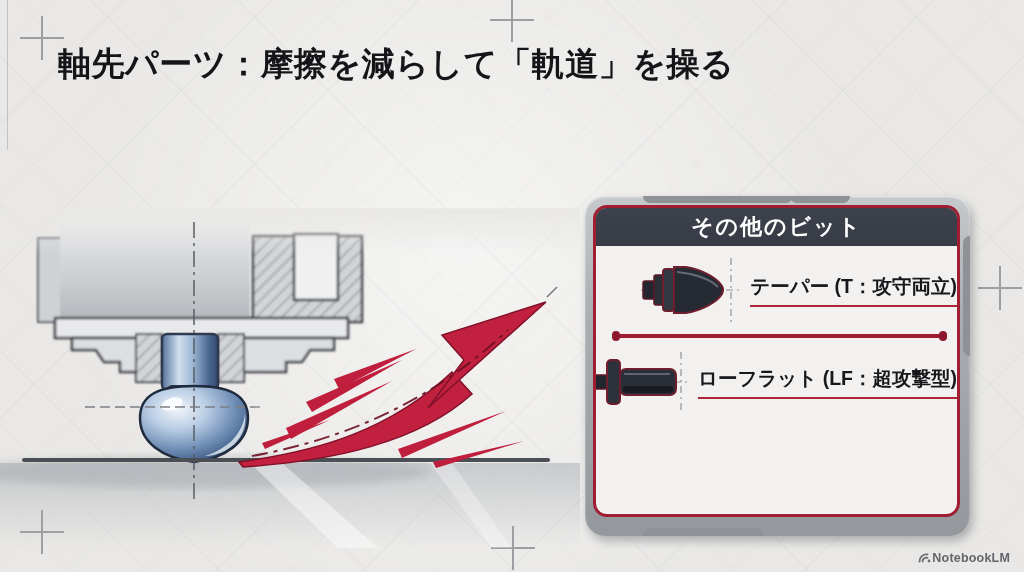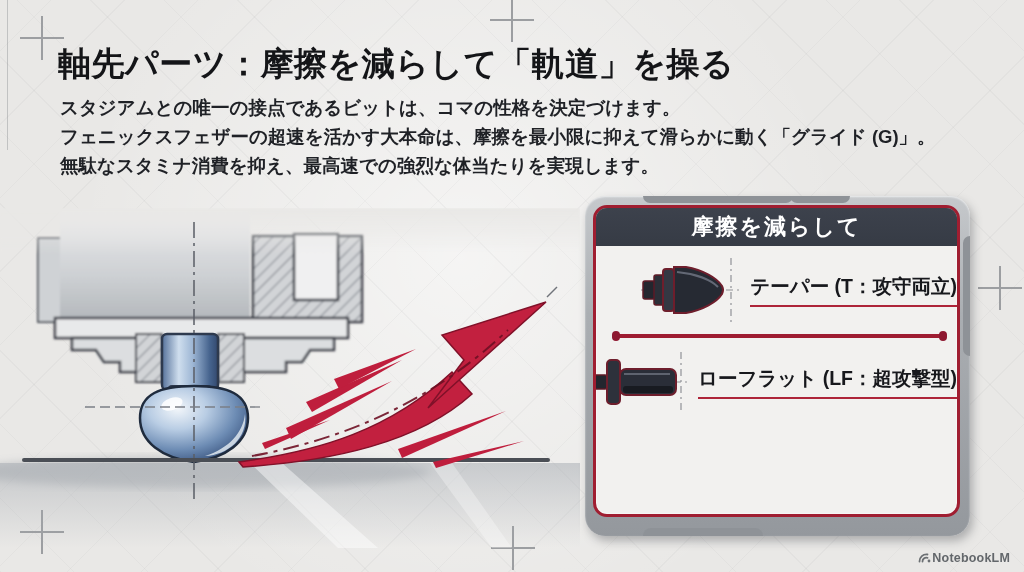--- a/index.html
+++ b/index.html
@@ -76,25 +76,20 @@
   <div class="bg-pattern"></div>
   <div class="edge-line"></div>
 
   <div class="cross" style="left:20px;top:16px;"></div>
   <div class="cross" style="left:490px;top:-2px;"></div>
   <div class="cross" style="left:20px;top:510px;"></div>
   <div class="cross" style="left:491px;top:526px;"></div>
   <div class="cross" style="left:978px;top:266px;"></div>
 
   <h1 class="title">軸先パーツ：摩擦を減らして「軌道」を操る</h1>
-  <div class="body-text">
-    <p>スタジアムとの唯一の接点であるビットは、コマの性格を決定づけます。</p>
-    <p>フェニックスフェザーの超速を活かす大本命は、摩擦を最小限に抑えて滑らかに動く「グライド (G)」。</p>
-    <p>無駄なスタミナ消費を抑え、最高速での強烈な体当たりを実現します。</p>
-  </div>
 
   <svg class="illu" width="580" height="340" viewBox="0 208 580 340">
     <defs>
       <pattern id="hatch" width="9" height="9" patternUnits="userSpaceOnUse" patternTransform="rotate(45)">
         <rect width="9" height="9" fill="#d2d4d7"></rect>
         <line x1="0" y1="0" x2="0" y2="9" stroke="#7d828a" stroke-width="2"></line>
       </pattern>
       <linearGradient id="bodyGrad" x1="0" y1="0" x2="0" y2="1">
         <stop offset="0" stop-color="#ececee"></stop>
           <stop offset="0.6" stop-color="#cdd0d3"></stop>
@@ -180,21 +175,21 @@
   </svg>
 
   <div class="panel-frame">
     <div class="frame-notch notch-tl"></div>
     <div class="frame-notch notch-tr"></div>
     <div class="frame-notch notch-bl"></div>
     <div class="frame-notch notch-r"></div>
 
     <div class="panel-inner">
       <div class="panel-header">
-        <span>摩擦を減らして</span>
+        <span>その他のビット</span>
       </div>
 
       <div class="panel-row">
         <div class="bit-icon-box">
           <svg width="100" height="68" viewBox="0 0 100 68">
             <line x1="0" y1="34" x2="100" y2="34" stroke="#8f9296" stroke-width="1.2" stroke-dasharray="7 4 2 4"></line>
             <line x1="90" y1="2" x2="90" y2="66" stroke="#8f9296" stroke-width="1.2" stroke-dasharray="7 4 2 4"></line>
             <rect x="2" y="25" width="12" height="18" rx="2" fill="#23262e" stroke="#5c1a26" stroke-width="1.5"></rect>
             <rect x="13" y="19" width="10" height="30" rx="2" fill="#2b2f38" stroke="#5c1a26" stroke-width="1.5"></rect>
             <rect x="22" y="13" width="11" height="42" rx="3" fill="#343843" stroke="#6e1e2c" stroke-width="2"></rect>

